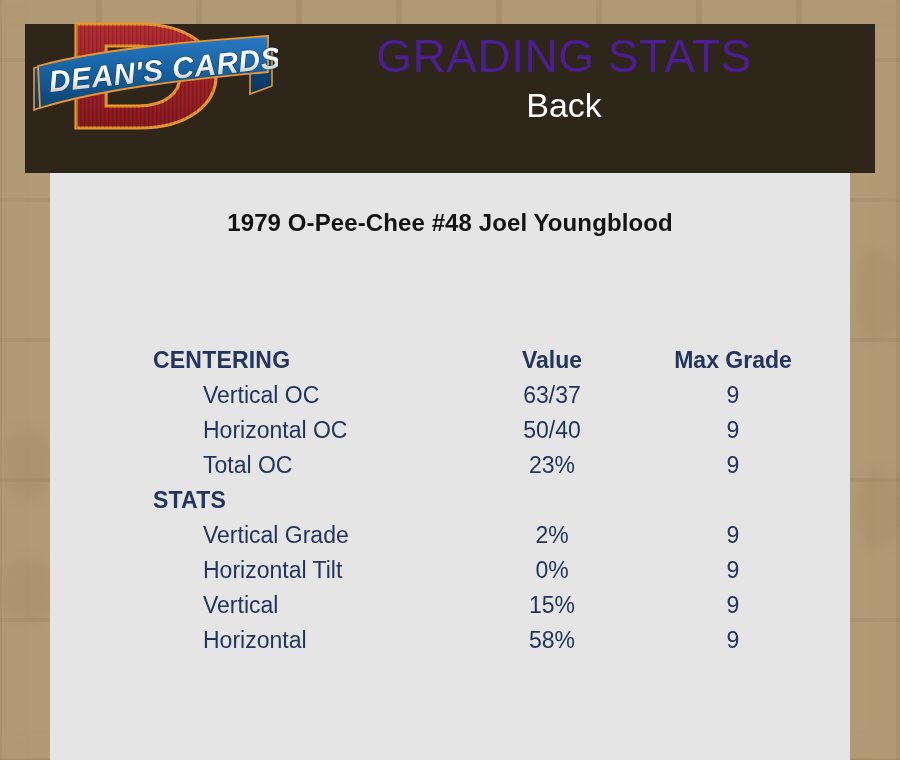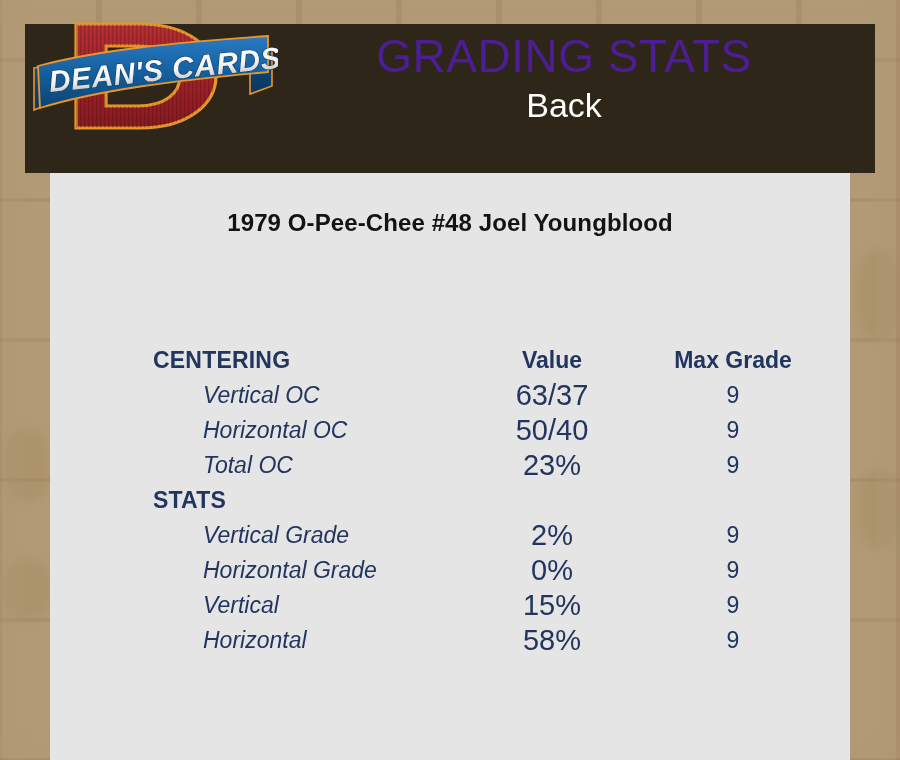--- a/index.html
+++ b/index.html
@@ -150,41 +150,40 @@
   .row .sec-label {
     left: 103px;
     font-size: 23px;
     font-weight: bold;
     letter-spacing: 0.2px;
   }
   .row .item-label {
     left: 153px;
     font-size: 23px;
     font-weight: 400;
-    font-style: italic;
   }
   .row .col-head-value,
   .row .col-head-grade {
     position: absolute;
     top: 0;
     line-height: 35px;
     font-size: 23px;
     font-weight: bold;
     text-align: center;
   }
   .row .col-head-value { left: 432px; width: 140px; }
   .row .col-head-grade { left: 593px; width: 180px; }
 
   .row .val {
     position: absolute;
     top: 0;
     left: 432px;
     width: 140px;
     line-height: 35px;
-    font-size: 29px;
+    font-size: 23px;
     text-align: center;
   }
   .row .grade {
     position: absolute;
     top: 0;
     left: 593px;
     width: 180px;
     line-height: 35px;
     font-size: 23px;
     text-align: center;
@@ -290,21 +289,21 @@
 
       <div class="row">
         <span class="sec-label">STATS</span>
       </div>
       <div class="row">
         <span class="item-label">Vertical Grade</span>
         <span class="val">2%</span>
         <span class="grade">9</span>
       </div>
       <div class="row">
-        <span class="item-label">Horizontal Grade</span>
+        <span class="item-label">Horizontal Tilt</span>
         <span class="val">0%</span>
         <span class="grade">9</span>
       </div>
 
       <div class="row">
         <span class="item-label">Vertical</span>
         <span class="val">15%</span>
         <span class="grade">9</span>
       </div>
       <div class="row">

